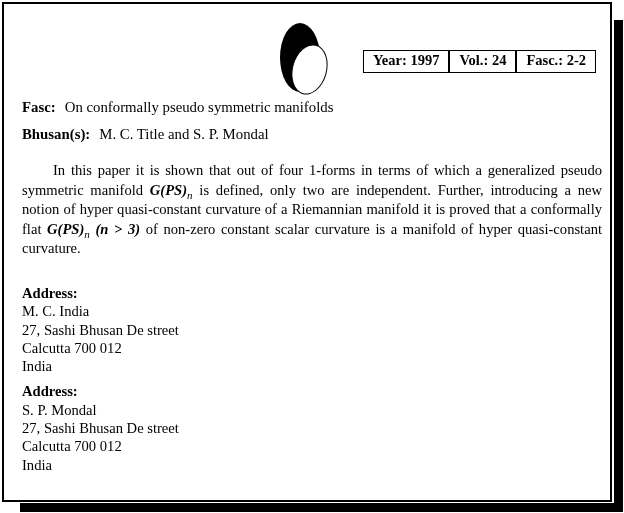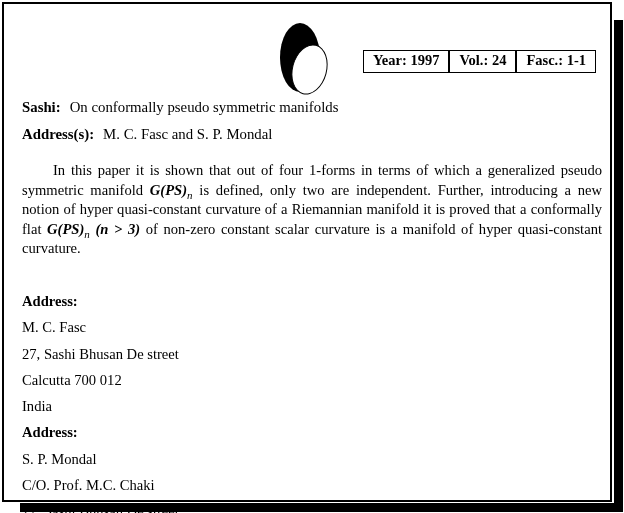--- a/index.html
+++ b/index.html
@@ -124,63 +124,61 @@
     left: 18px;
     top: 280px;
     font-size: 14.6px;
   }
   .address-block {
     margin-bottom: 7px;
   }
   .address-block .field-label,
   .address-line {
     line-height: 18.3px;
-    margin-top: 8px;
   }
 </style>
 </head>
 <body>
 
 <div class="shadow-right"></div>
 <div class="shadow-bottom"></div>
 
 <div class="sheet">
 
   <div class="logo">
     <div class="logo-dark"></div>
     <div class="logo-light"></div>
   </div>
 
   <div class="badge-row">
     <div class="badge">Year: 1997</div>
     <div class="badge">Vol.: 24</div>
-    <div class="badge">Fasc.: 1-1</div>
+    <div class="badge">Fasc.: 2-2</div>
   </div>
 
   <div class="title-row">
-    <span class="field-label">Sashi:</span><span>On conformally pseudo symmetric manifolds</span>
+    <span class="field-label">Fasc:</span><span>On conformally pseudo symmetric manifolds</span>
   </div>
 
   <div class="authors-row">
-    <span class="field-label">Address(s):</span><span>M. C. Fasc and S. P. Mondal</span>
+    <span class="field-label">Bhusan(s):</span><span>M. C. Title and S. P. Mondal</span>
   </div>
 
   <div class="abstract"><span>In this paper it is shown that out of four 1-forms in terms of which a generalized pseudo symmetric manifold </span><span class="formula"><i>G(PS)</i><sub>n</sub></span><span> is defined, only two are independent. Further, introducing a new notion of hyper quasi-constant curvature of a Riemannian manifold it is proved that a conformally flat </span><span class="formula"><i>G(PS)</i><sub>n</sub></span><span> </span><span class="formula"><i>(n &gt; 3)</i></span><span> of non-zero constant scalar curvature is a manifold of hyper quasi-constant curvature.</span></div>
 
   <div class="addresses">
       <div class="address-block">
         <div class="field-label">Address:</div>
-        <div class="address-line">M. C. Fasc</div>
+        <div class="address-line">M. C. India</div>
         <div class="address-line">27, Sashi Bhusan De street</div>
         <div class="address-line">Calcutta 700 012</div>
         <div class="address-line">India</div>
       </div>
       <div class="address-block">
         <div class="field-label">Address:</div>
         <div class="address-line">S. P. Mondal</div>
-        <div class="address-line">C/O. Prof. M.C. Chaki</div>
         <div class="address-line">27, Sashi Bhusan De street</div>
         <div class="address-line">Calcutta 700 012</div>
         <div class="address-line">India</div>
       </div>
     </div>
 
 </div>
 
 </body></html>

